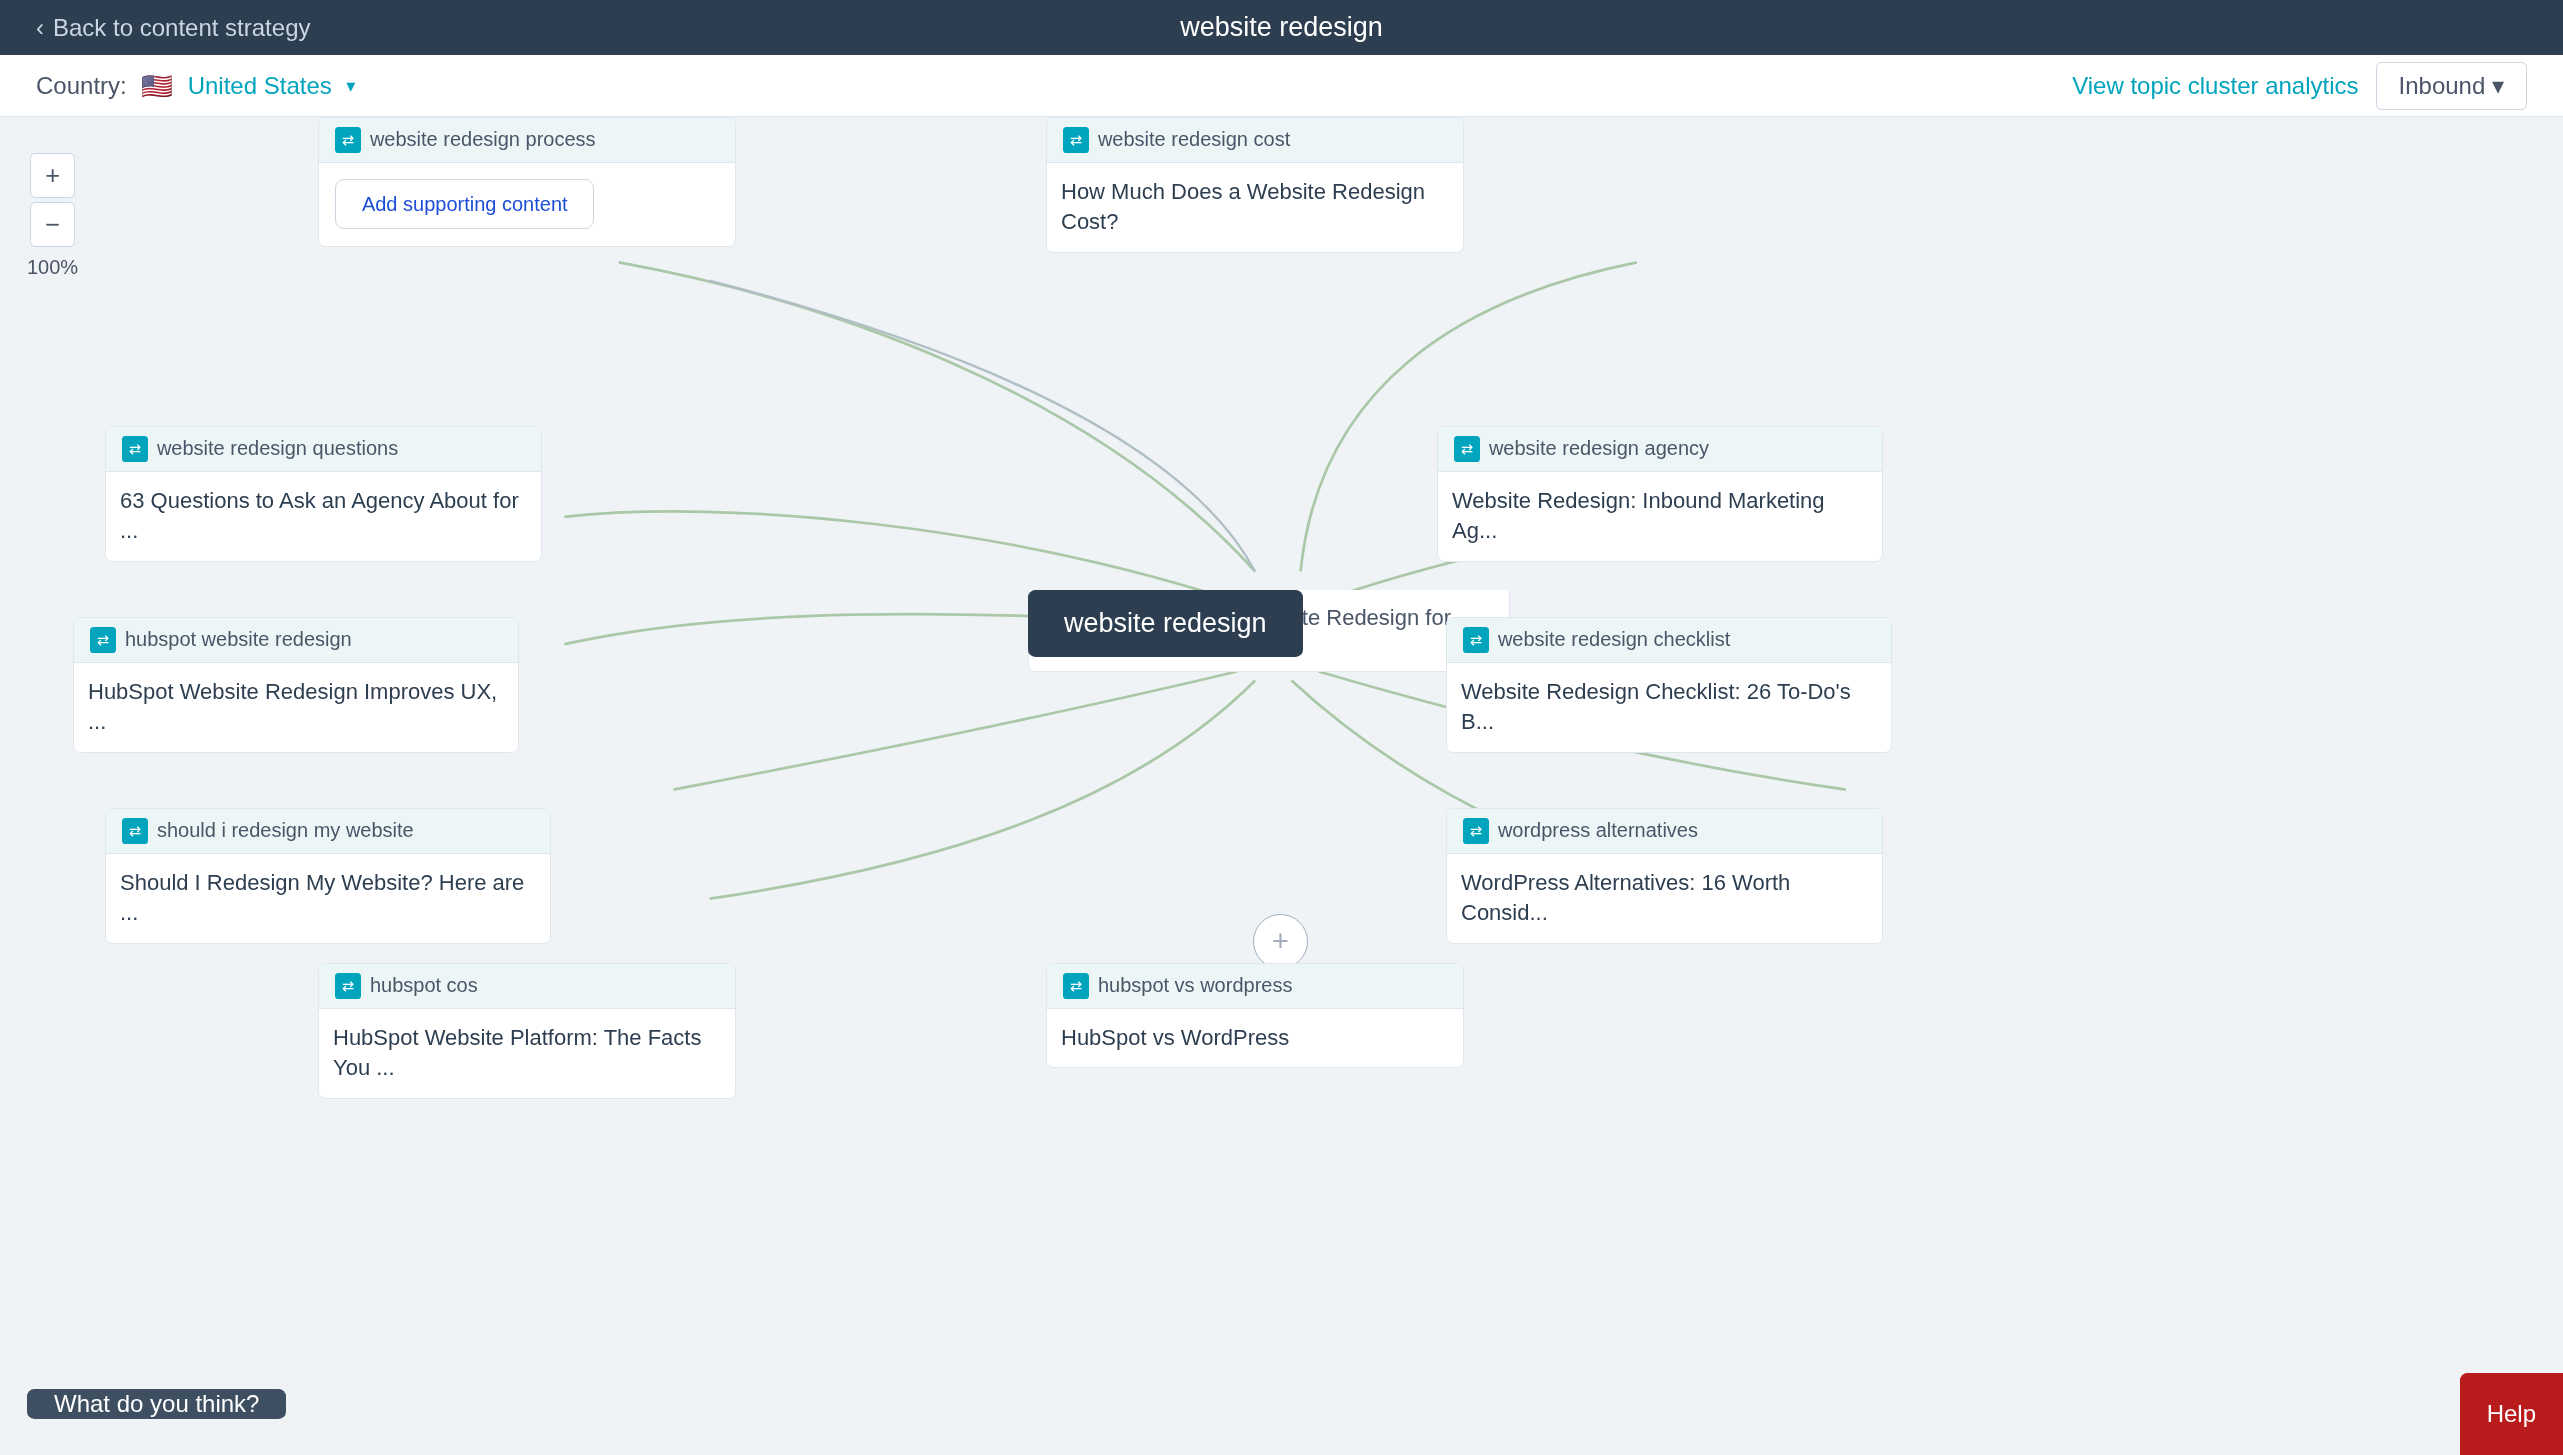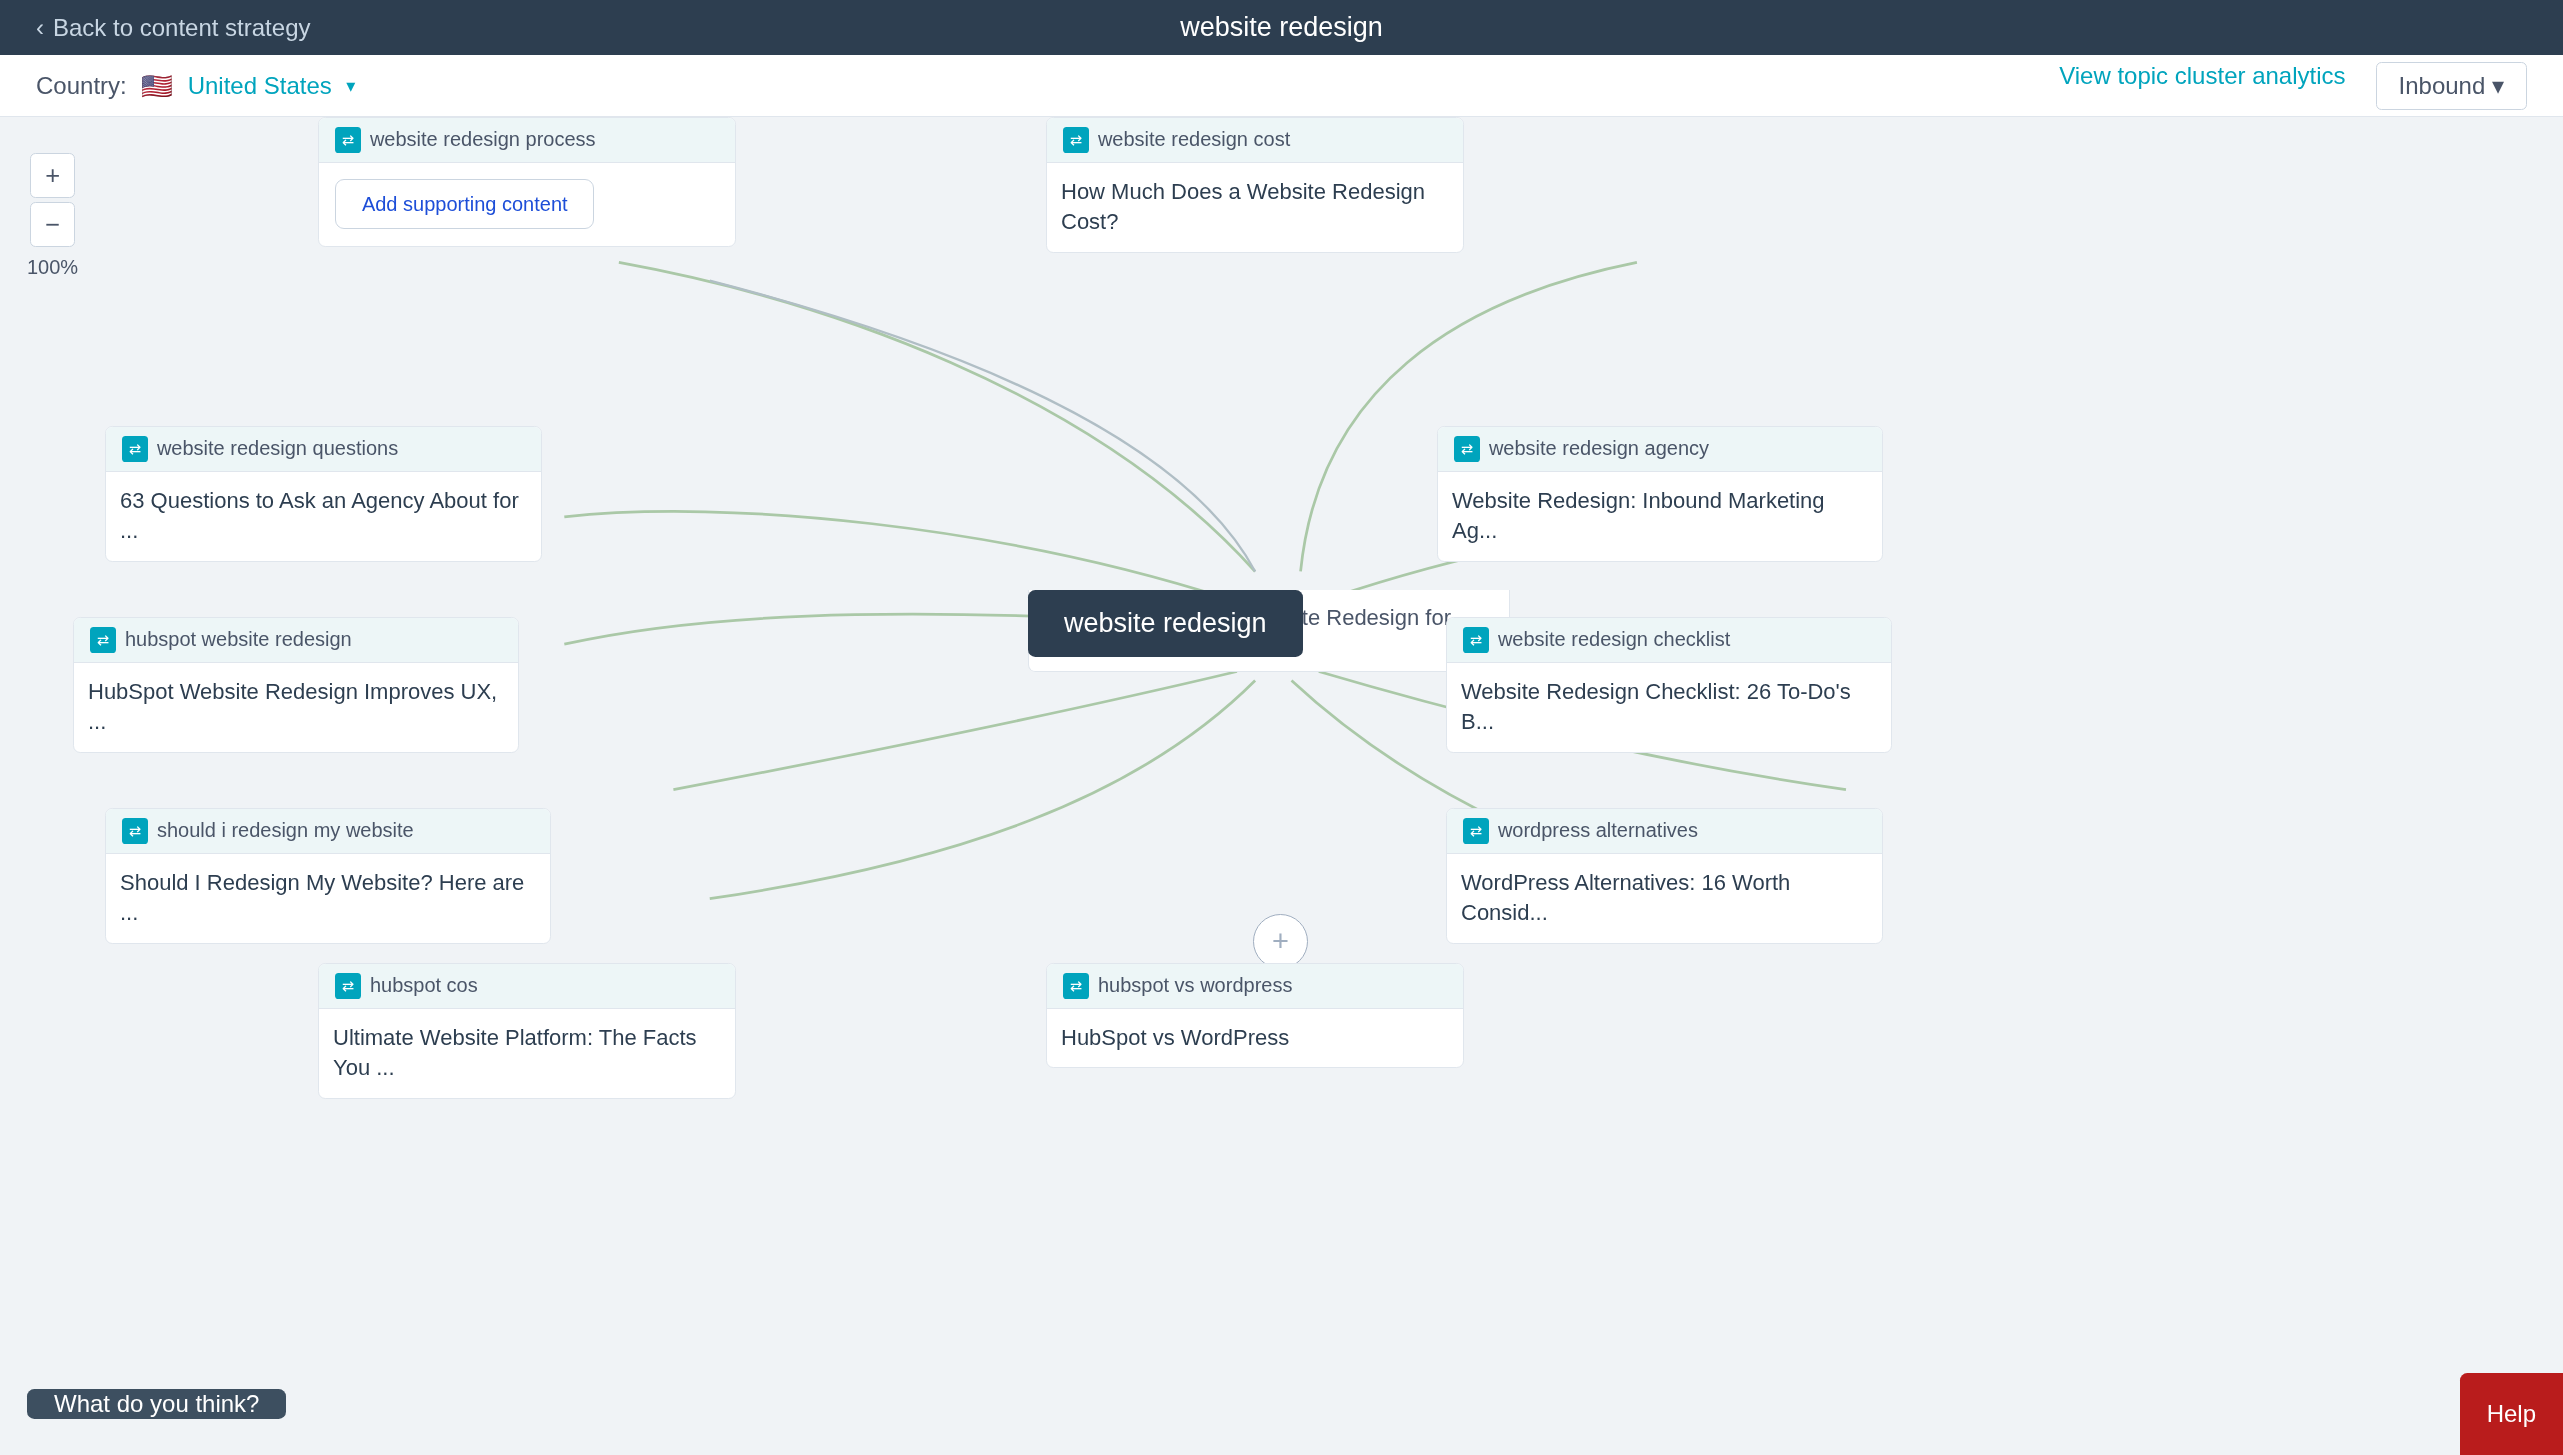--- a/index.html
+++ b/index.html
@@ -41,21 +41,21 @@
       align-items: center;
       padding: 0 36px;
       border-bottom: 0.9px solid #e0e6ed;
       justify-content: space-between;
     }
     .toolbar-left { display: flex; align-items: center; gap: 14.6px; font-size: 24px; }
     .toolbar-country-label { color: #4a5568; font-weight: 500; }
     .flag { font-size: 25.5px; }
     .country-name { color: #00a4bd; font-size: 24px; cursor: pointer; }
     .chevron { color: #00a4bd; font-size: 18px; }
-    .toolbar-right { display: flex; align-items: flex-start; gap: 30px; }
+    .toolbar-right { display: flex; align-items: center; gap: 17px; }
     .view-analytics { color: #00a4bd; font-size: 24px; cursor: pointer; text-decoration: none; }
     .optimize-btn {
       background: #fff;
       border: 1.8px solid #cbd5e0;
       color: #4a5568;
       padding: 9px 22px;
       border-radius: 5.5px;
       font-size: 24px;
       cursor: pointer;
       display: flex;
@@ -364,21 +364,21 @@
     <div class="node-title">WordPress Alternatives: 16 Worth Consid...</div>
   </div>
 
   <div class="add-btn" style="left:1253px;top:797px;">+</div>
 
   <div class="node" style="left:318px;top:846px;width:418px;">
     <div class="node-header">
       <div class="node-icon">⇄</div>
       <span class="node-keyword">hubspot cos</span>
     </div>
-    <div class="node-title">Ultimate Website Platform: The Facts You ...</div>
+    <div class="node-title">HubSpot Website Platform: The Facts You ...</div>
   </div>
 
   <div class="node" style="left:1046px;top:846px;width:418px;">
     <div class="node-header">
       <div class="node-icon">⇄</div>
       <span class="node-keyword">hubspot vs wordpress</span>
     </div>
     <div class="node-title">HubSpot vs WordPress</div>
   </div>
 

